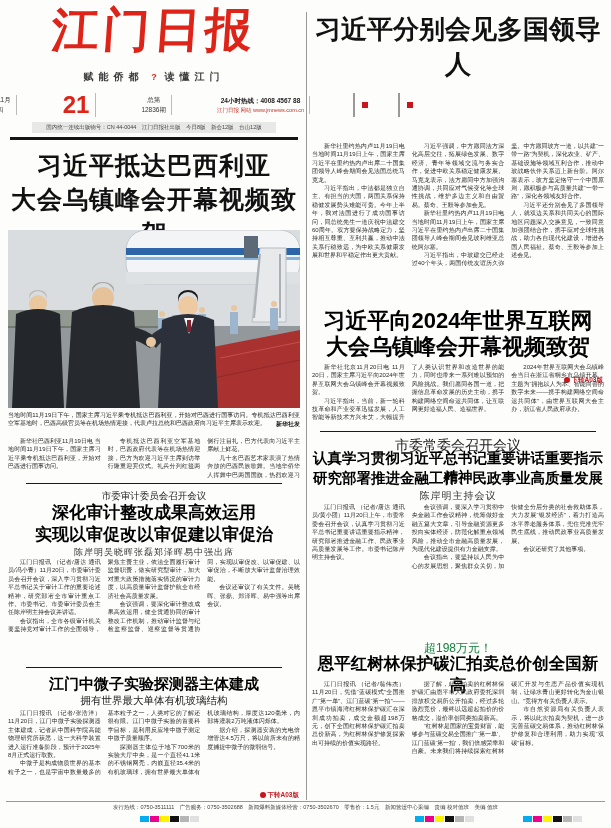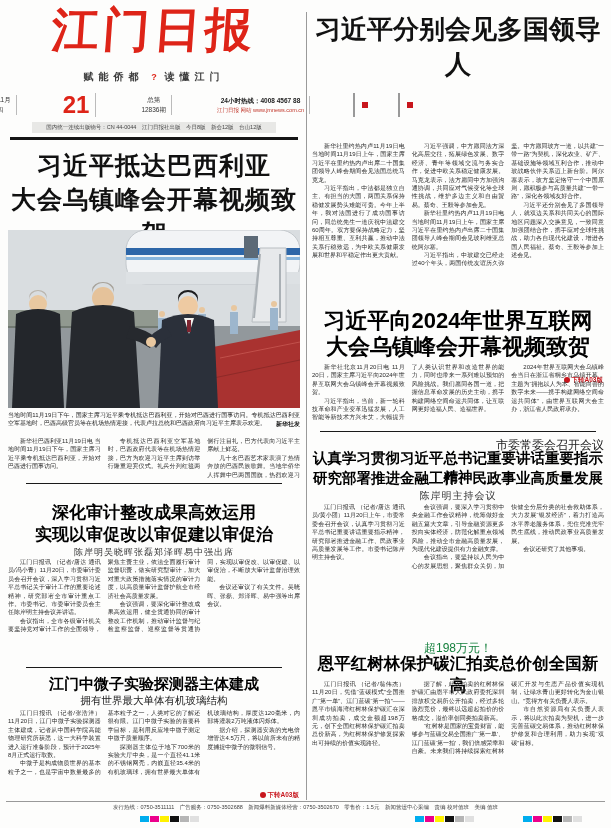--- a/index.html
+++ b/index.html
@@ -163,20 +163,21 @@
   </div>
 
   <div class="abs bodytext" style="left:8px;top:437px;width:292px;height:43px;">
     <p>新华社巴西利亚11月19日电 当地时间11月19日下午，国家主席习近平乘专机抵达巴西利亚，开始对巴西进行国事访问。</p>
     <p>专机抵达巴西利亚空军基地时，巴西政府代表等在机场热情迎接，巴方为欢迎习近平主席到访举行隆重迎宾仪式。礼兵分列红毯两侧行注目礼，巴方代表向习近平主席献上鲜花。</p>
     <p>几十名巴西艺术家表演了热情奔放的巴西民族歌舞。当地华侨华人挥舞中巴两国国旗，热烈欢迎习近平主席到访。习近平乘车从机场赴下榻饭店途中，当地群众夹道欢迎。蔡奇、王毅等陪同人员同机抵达。</p>
   </div>
 
   <div class="hrule" style="left:26px;top:483px;width:256px;"></div>
 
+  <div class="abs sec-kicker" style="left:8px;top:490px;width:292px;">市委审计委员会召开会议</div>
   <div class="abs sec-h" style="left:8px;top:501px;width:292px;font-size:17px;">深化审计整改成果高效运用</div>
   <div class="abs sec-h" style="left:8px;top:523px;width:292px;font-size:17px;">实现以审促改以审促建以审促治</div>
   <div class="abs sec-byline" style="left:8px;top:546px;width:292px;">陈岸明吴晓晖张磊郑泽晖易中强出席</div>
   <div class="abs bodytext" style="left:8px;top:558px;width:292px;height:104px;">
     <p>江门日报讯 （记者/唐达 通讯员/冯小青）11月20日，市委审计委员会召开会议，深入学习贯彻习近平总书记关于审计工作的重要论述精神，研究部署全市审计重点工作。市委书记、市委审计委员会主任陈岸明主持会议并讲话。</p>
     <p>会议指出，全市各级审计机关要坚持党对审计工作的全面领导，聚焦主责主业，依法全面履行审计监督职责，做实研究型审计，加大对重大政策措施落实情况的审计力度，以高质量审计监督护航全市经济社会高质量发展。</p>
     <p>会议强调，要深化审计整改成果高效运用，健全贯通协同的审计整改工作机制，推动审计监督与纪检监察监督、巡察监督等贯通协同，实现以审促改、以审促建、以审促治，不断放大审计监督治理效能。</p>
     <p>会议还审议了有关文件。吴晓晖、张磊、郑泽晖、易中强等出席会议。</p>
   </div>
 
@@ -210,21 +211,21 @@
     <div>大会乌镇峰会开幕视频致贺</div>
   </div>
   <div class="abs bodytext" style="left:312px;top:363px;width:292px;height:62px;">
     <p>新华社北京11月20日电 11月20日，国家主席习近平向2024年世界互联网大会乌镇峰会开幕视频致贺。</p>
     <p>习近平指出，当前，新一轮科技革命和产业变革迅猛发展，人工智能等新技术方兴未艾，大幅提升了人类认识世界和改造世界的能力，同时也带来一系列难以预知的风险挑战。我们愿同各国一道，把握信息革命发展的历史主动，携手构建网络空间命运共同体，让互联网更好造福人民、造福世界。</p>
     <p>2024年世界互联网大会乌镇峰会当日在浙江省桐乡市乌镇开幕，主题为“拥抱以人为本、智能向善的数字未来——携手构建网络空间命运共同体”，由世界互联网大会主办，浙江省人民政府承办。</p>
   </div>
 
   <div class="hrule" style="left:320px;top:431px;width:276px;"></div>
 
-  <div class="abs sec-kicker" style="left:312px;top:437px;width:292px;font-size:12px;text-align:right;">市委常委会召开会议</div>
+  <div class="abs sec-kicker" style="left:312px;top:437px;width:292px;font-size:14px;">市委常委会召开会议</div>
   <div class="abs sec-h" style="left:312px;top:449px;width:292px;font-size:14.5px;">认真学习贯彻习近平总书记重要讲话重要指示精神</div>
   <div class="abs sec-h" style="left:312px;top:469px;width:292px;font-size:14.5px;">研究部署推进金融工作、民政事业高质量发展</div>
   <div class="abs sec-byline" style="left:312px;top:489px;width:292px;font-size:10px;">陈岸明主持会议</div>
   <div class="abs bodytext" style="left:312px;top:503px;width:292px;height:125px;">
     <p>江门日报讯 （记者/唐达 通讯员/黄小团）11月20日上午，市委常委会召开会议，认真学习贯彻习近平总书记重要讲话重要指示精神，研究部署推进金融工作、民政事业高质量发展等工作。市委书记陈岸明主持会议。</p>
     <p>会议强调，要深入学习贯彻中央金融工作会议精神，统筹做好金融五篇大文章，引导金融资源更多投向实体经济，防范化解重点领域风险，推动全市金融高质量发展，为现代化建设提供有力金融支撑。</p>
     <p>会议指出，要坚持以人民为中心的发展思想，聚焦群众关切，加快健全分层分类的社会救助体系，大力发展“银发经济”，着力打造高水平养老服务体系，兜住兜准兜牢民生底线，推动民政事业高质量发展。</p>
     <p>会议还研究了其他事项。</p>
   </div>
 

